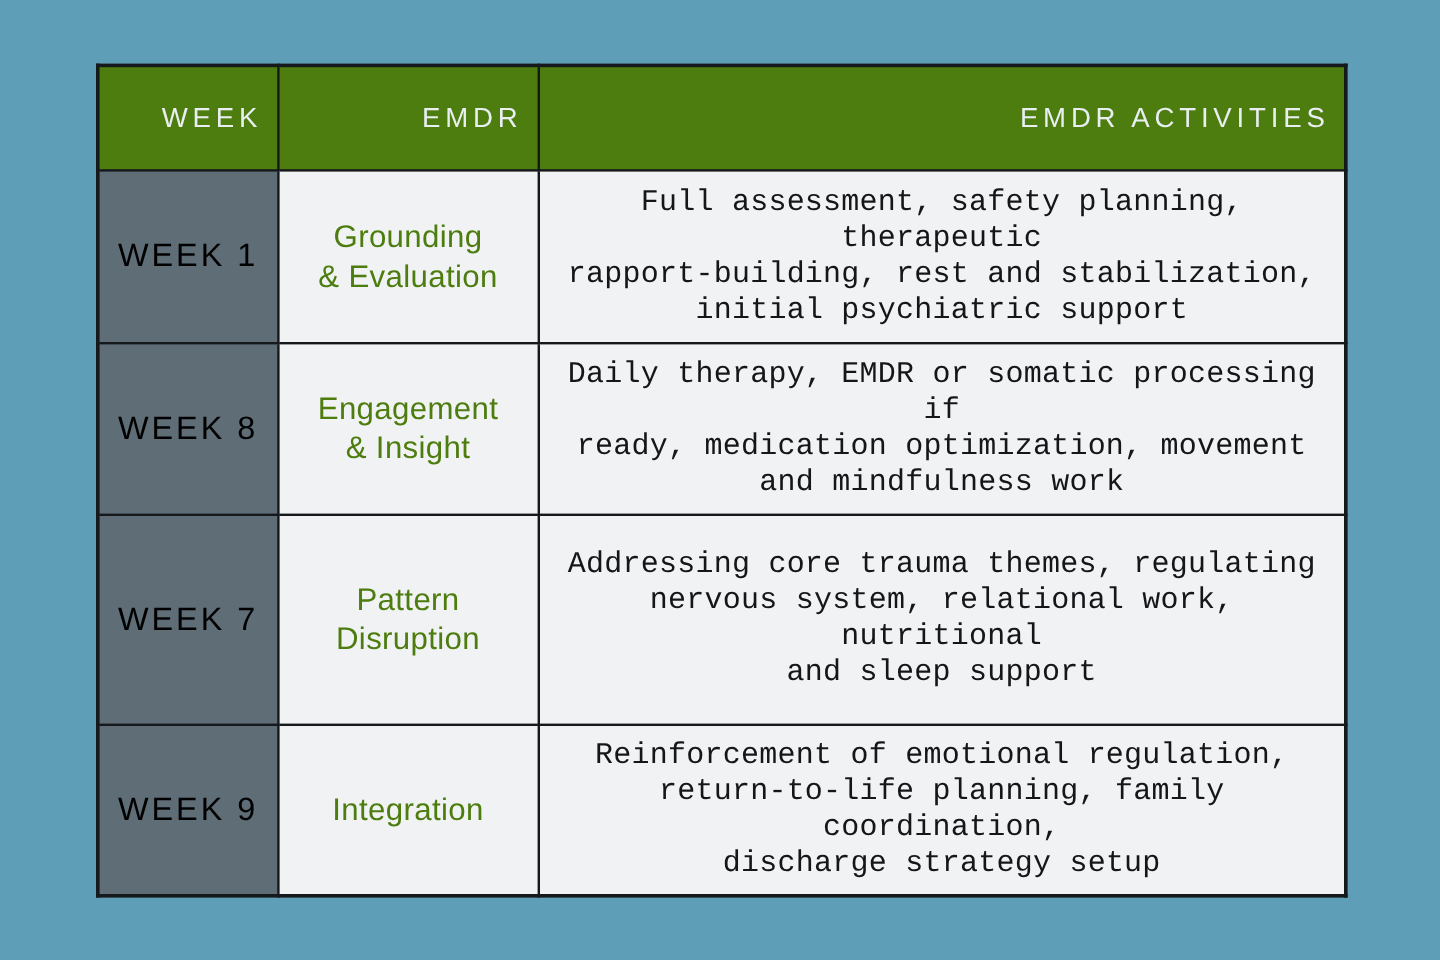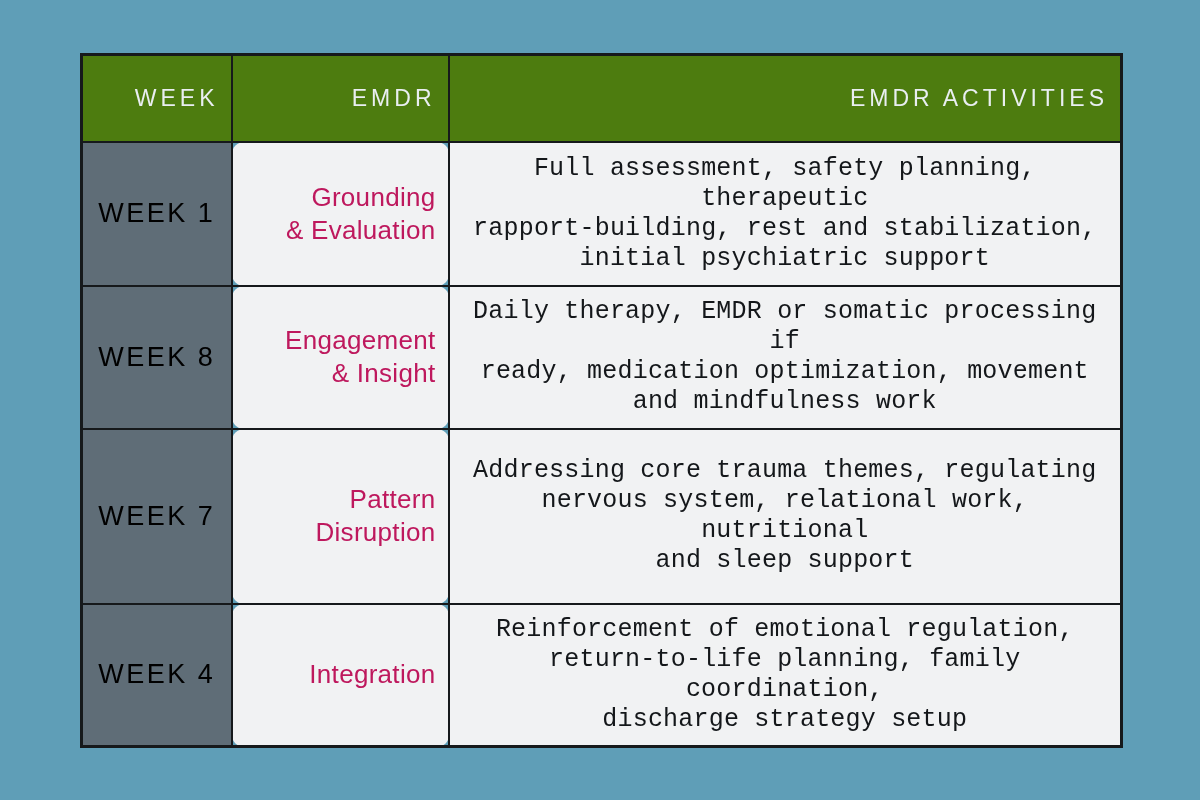--- a/index.html
+++ b/index.html
@@ -39,28 +39,27 @@
   }
   td.week {
     background: #5f6d77;
     color: #000000;
     font-size: 27px;
     letter-spacing: 2.5px;
     text-align: center;
   }
   td.focus {
     background: #f1f2f3;
-    color: #be185d;
+    color: #4d7c0f;
     font-size: 26px;
     line-height: 33px;
-    text-align: right;
+    text-align: center;
     padding-left: 21px;
     white-space: pre-line;
     letter-spacing: 0.3px;
-    border-radius: 12px;
   }
   td.core {
     background: #f1f2f3;
     color: #14171a;
     font-size: 25px;
     line-height: 30px;
     text-align: center;
     white-space: pre-line;
     letter-spacing: 0.2px;
     font-family: Liberation Mono, monospace;
@@ -105,21 +104,21 @@
     </tr>
     <tr class="row-3">
       <td class="week">WEEK 7</td>
       <td class="focus">Pattern
 Disruption</td>
       <td class="core">Addressing core trauma themes, regulating
 nervous system, relational work, nutritional
 and sleep support</td>
     </tr>
     <tr class="row-4">
-      <td class="week">WEEK 4</td>
+      <td class="week">WEEK 9</td>
       <td class="focus">Integration</td>
       <td class="core">Reinforcement of emotional regulation,
 return-to-life planning, family coordination,
 discharge strategy setup</td>
     </tr>
   </tbody>
     </table>
 </div>
 
 </body></html>

